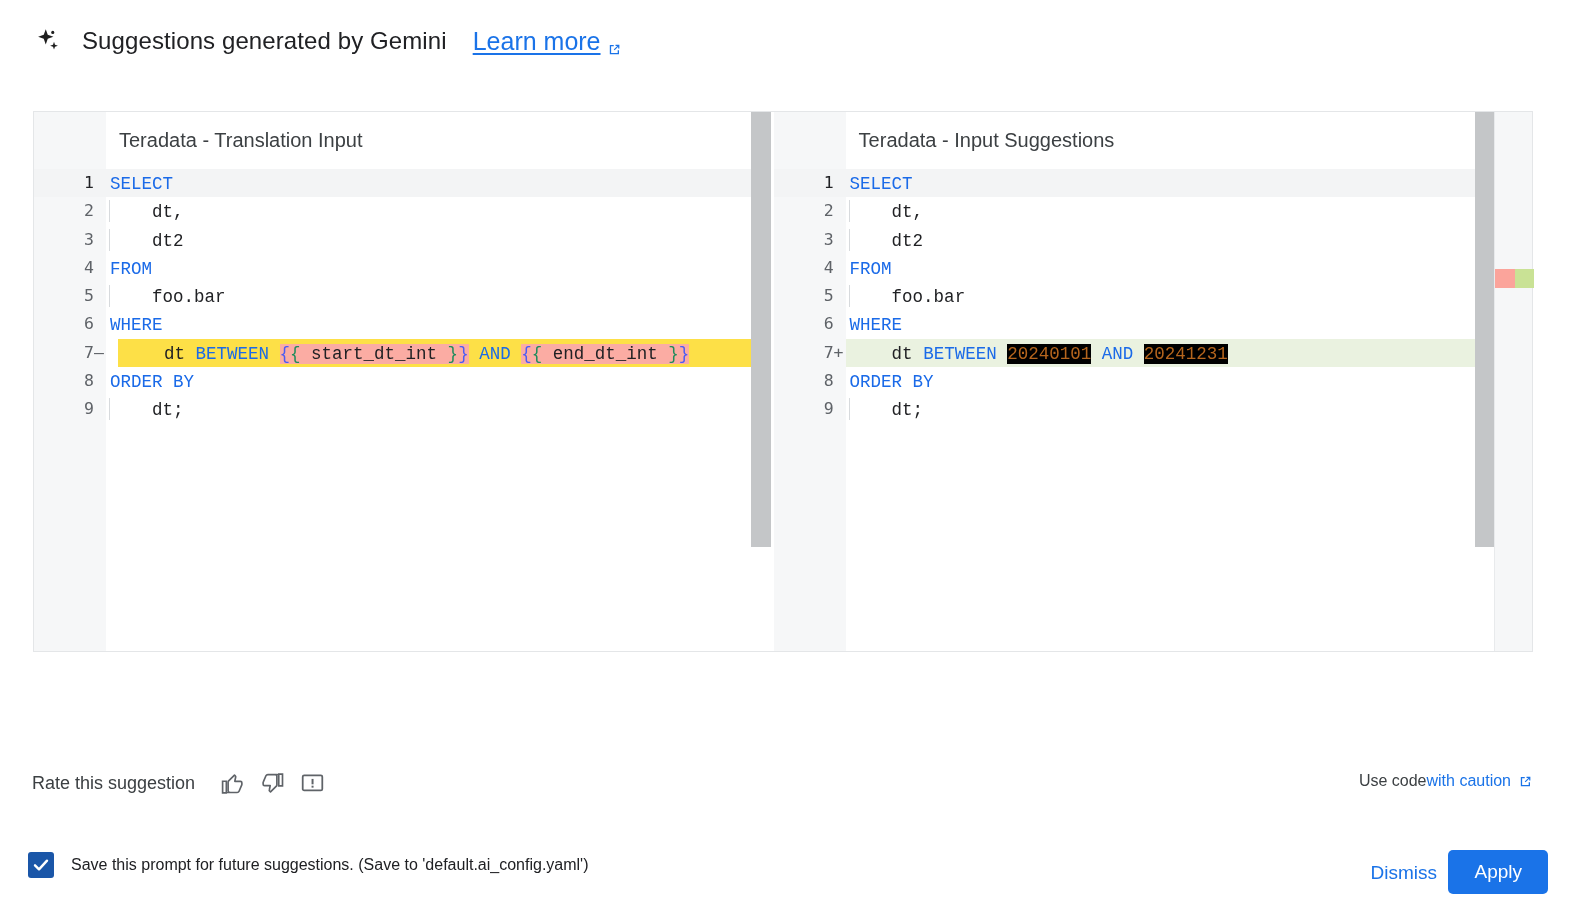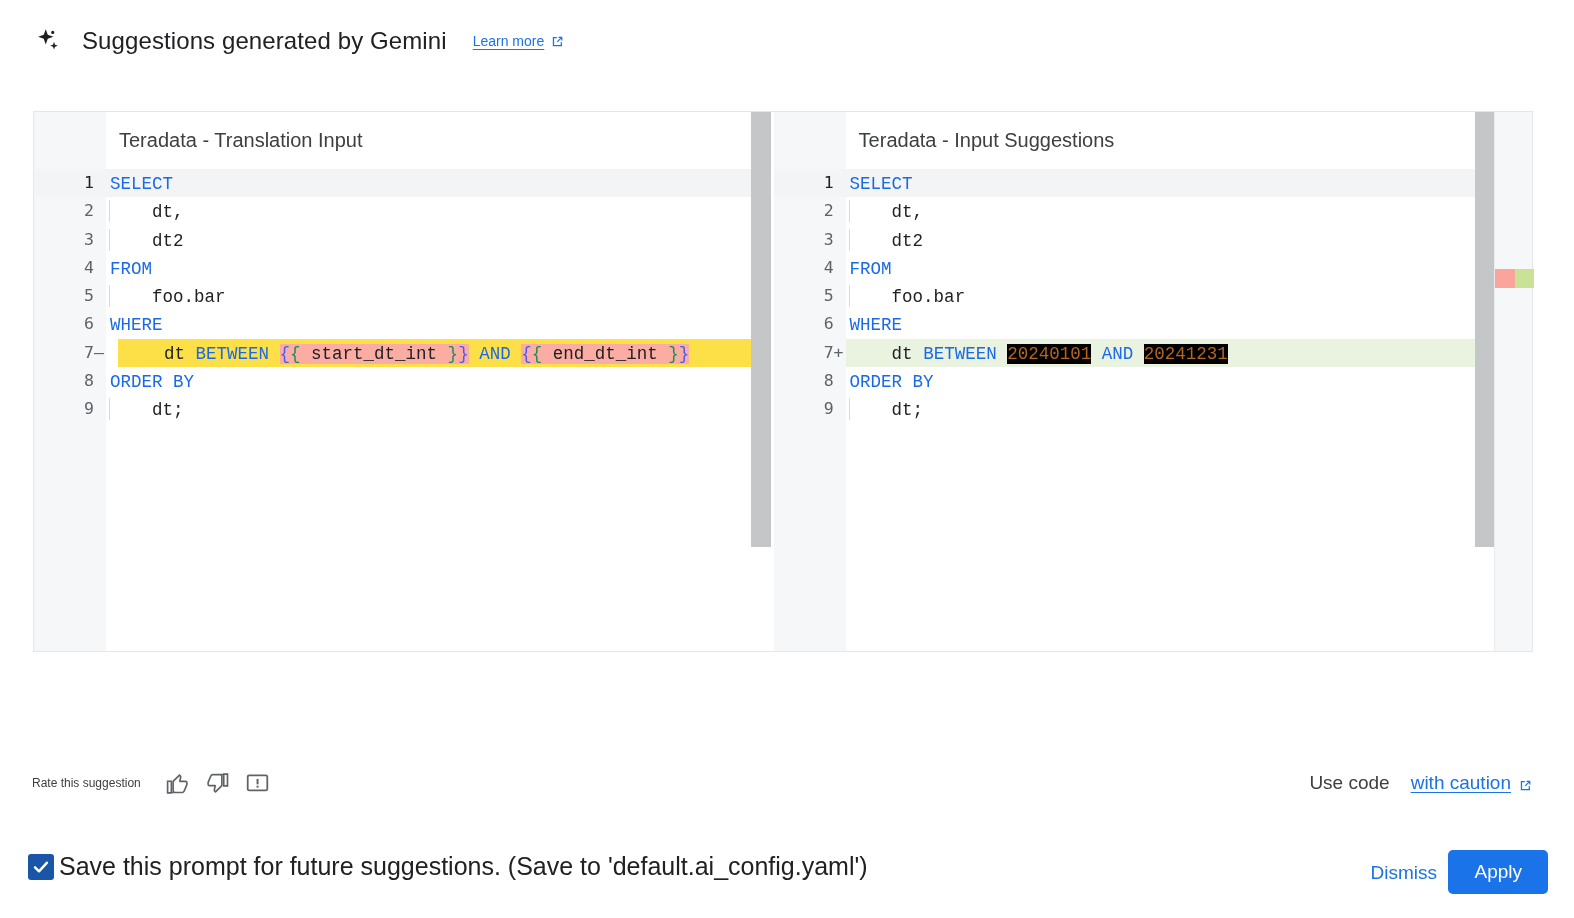--- a/index.html
+++ b/index.html
@@ -17,21 +17,21 @@
     position: absolute; left: 32px; top: 26px;
     display: flex; align-items: center; gap: 0;
   }
   .spark-icon { width: 30px; height: 30px; display:block; margin-right: 20px; }
   .header-title {
     font-size: 24px; color: #202124; letter-spacing: .1px;
     white-space: nowrap;
   }
   .learn-more {
     margin-left: 26px; display: inline-flex; align-items: center; gap: 6px;
-    color: #1a73e8; font-size: 14px; cursor: pointer; white-space: nowrap;
+    color: #1a73e8; font-size: 25px; cursor: pointer; white-space: nowrap;
   }
   .learn-more .lm-text { text-decoration: underline; text-underline-offset: 3px; }
   .ext-icon { width: 15px; height: 15px; display: block; }
 
   
   .diff-wrap {
     position: absolute; left: 33px; top: 111px;
     width: 1500px; height: 541px;
     border: 1px solid #e4e6e8;
     background: #ffffff;
@@ -108,51 +108,51 @@
   }
   .or-mark { position: absolute; height: 19px; }
   .or-red   { background: #fba49b; }
   .or-green { background: #c9e295; }
 
   
   .rate-row {
     position: absolute; left: 32px; top: 768px; display: flex;
     align-items: center; gap: 0;
   }
-  .rate-label { font-size: 12px; color: #3c4043; margin-right: 22px; }
+  .rate-label { font-size: 18px; color: #3c4043; margin-right: 22px; }
   .icon-btn { width: 30px; height: 30px; margin-right: 10px; cursor: pointer;
               display: flex; align-items: center; justify-content: center; }
   .icon-btn svg { display:block; }
 
   .usecode {
     position: absolute; right: 41px; top: 772px;
-    display: flex; align-items: center; font-size: 19px; color: #3c4043;
+    display: flex; align-items: center; font-size: 16px; color: #3c4043;
     white-space: nowrap;
   }
   .usecode .caution {
-    color: #1a73e8; margin-left: 21px; text-decoration: underline;
+    color: #1a73e8; margin-left: 0; 
     text-underline-offset: 3px; cursor: pointer;
   }
   .usecode .ext-icon { margin-left: 7px; }
 
   
   .footer {
     position: absolute; left: 0; right: 0; top: 840px; height: 78px;
   }
   .save-group {
     position: absolute; left: 28px; top: 12px;
     display: flex; align-items: center;
   }
   .checkbox {
     width: 26px; height: 26px; border-radius: 3px; background: #1a56a8;
     display: flex; align-items: center; justify-content: center;
     cursor: pointer; flex: none;
   }
   .checkbox svg { display: block; }
-  .save-label { margin-left: 5px; font-size: 25px; color: #202124; white-space: nowrap; }
+  .save-label { margin-left: 17px; font-size: 16px; color: #202124; white-space: nowrap; }
 
   .dismiss-btn {
     position: absolute; right: 127px; top: 14px;
     font-size: 19px; color: #1a73e8; cursor: pointer;
     padding: 8px 10px;
   }
   .apply-btn {
     position: absolute; right: 26px; top: 10px;
     background: #1a73e8; color: #ffffff; font-size: 19px;
     border: none; border-radius: 5px; padding: 11px 26px;

